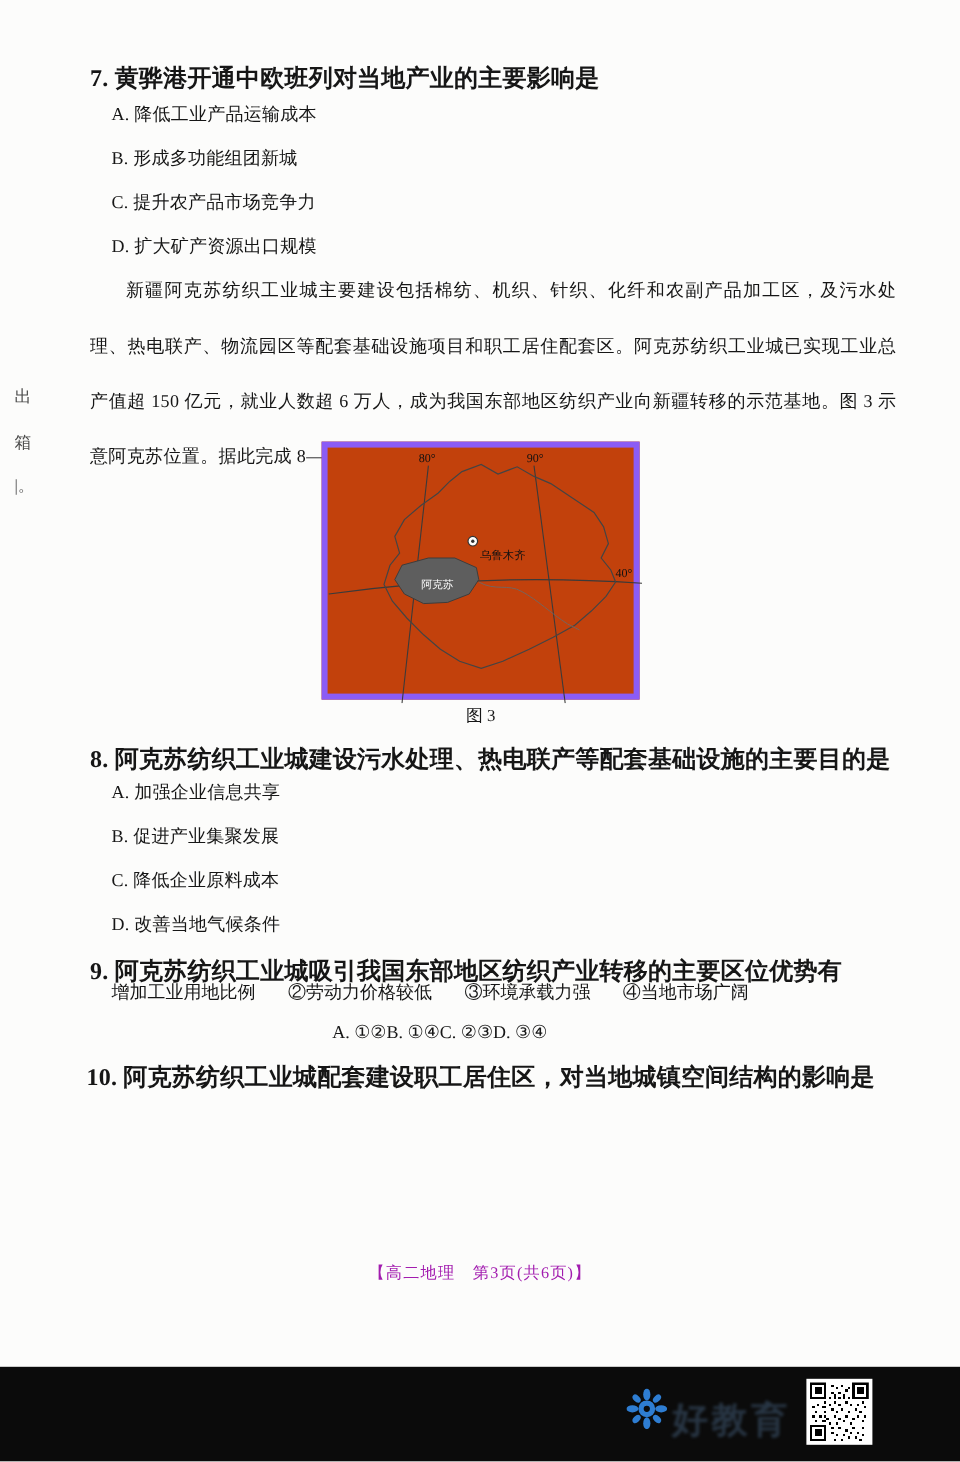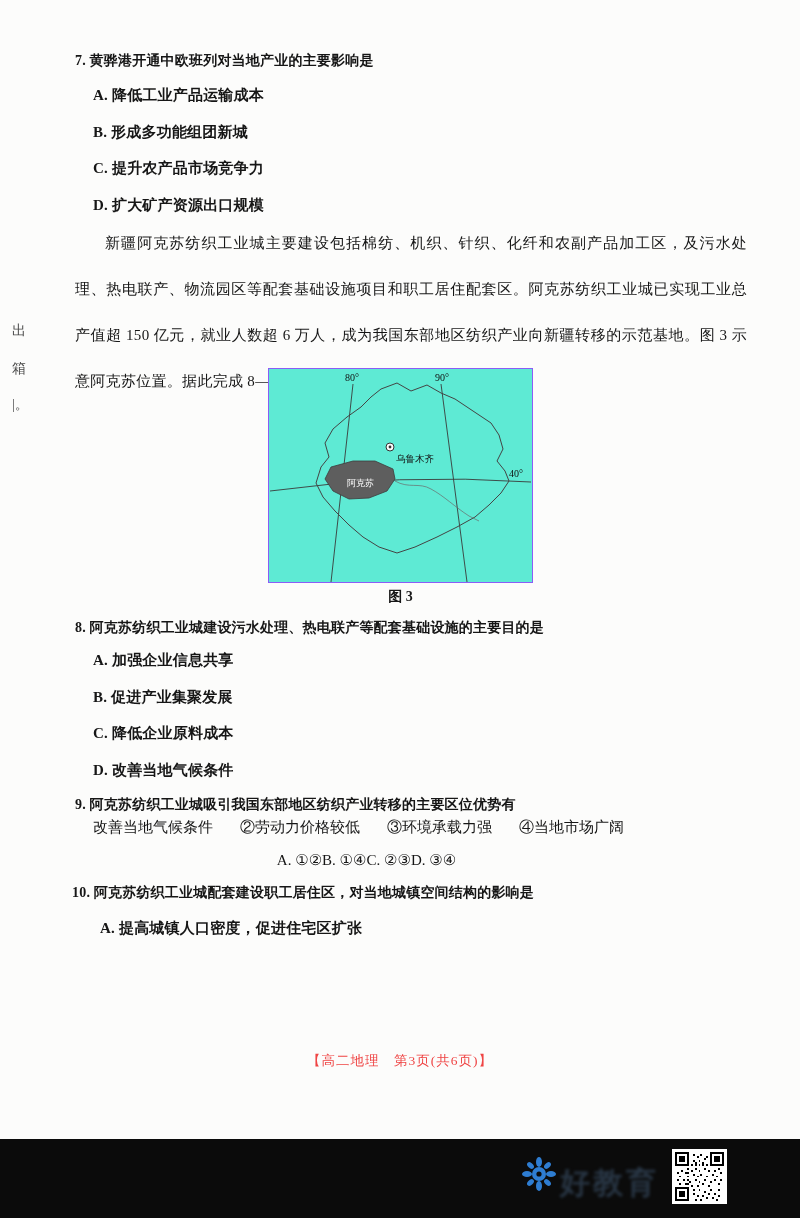--- a/index.html
+++ b/index.html
@@ -5,34 +5,34 @@
   * { margin:0; padding:0; box-sizing:border-box; }
   html,body { width:800px; height:1218px; }
   body {
     position:relative;
     background:#fcfcfb;
     font-family:"Liberation Serif","DejaVu Serif",serif;
     color:#161616;
     overflow:hidden;
   }
   .abs { position:absolute; }
-  .stem { font-size:14px; font-weight:600; letter-spacing:0.2px; white-space:nowrap; }
-  .opt  { font-size:15px;  font-weight:700; letter-spacing:0.2px; white-space:nowrap; }
+  .stem { font-size:20px; font-weight:600; letter-spacing:0.2px; white-space:nowrap; }
+  .opt  { font-size:15px;  font-weight:400; letter-spacing:0.2px; white-space:nowrap; }
   .optcol > div { margin-bottom:17.5px; }
   .passage {
     font-size:15px; line-height:46px; text-align:justify;
     text-indent:2em; letter-spacing:0.3px; font-weight:500;
   }
   .fig-box {
-    border:1px solid #8b5cf6; background:#5eead4;
-  }
-  .fig-caption { font-size:14px; text-align:center; font-weight:700; }
+    border:5px solid #8b5cf6; background:#c2410c;
+  }
+  .fig-caption { font-size:14px; text-align:center; font-weight:400; }
   .q9-items { display:flex; gap:27px; font-size:15px; font-weight:500; white-space:nowrap; }
   .q9-answers { display:flex; justify-content:center; width:547px; font-size:15px; font-weight:500; }
-  .footer { width:800px; text-align:center; font-size:13.5px; color:#ef4444; letter-spacing:1px; }
+  .footer { width:800px; text-align:center; font-size:13.5px; color:#a21caf; letter-spacing:1px; }
   .side-char { position:absolute; left:12px; font-size:14px; color:#4a4a4a; }
   .bottom-bar { left:0; top:1139px; width:800px; height:79px; background:#0b0b0b; }
   .brand-wordmark {
     position:absolute; left:560px; top:1163px;
     font-size:30px; font-weight:bold; letter-spacing:3px;
     color:#2b3a4a; filter:blur(1.4px); opacity:0.9;
     font-family:"Liberation Sans","DejaVu Sans",sans-serif;
   }
   .qr-wrap {
     position:absolute; left:672px; top:1149px; width:55px; height:55px;
@@ -84,35 +84,34 @@
 <div class="abs stem" style="left:75px; top:619px">8. 阿克苏纺织工业城建设污水处理、热电联产等配套基础设施的主要目的是</div>
 <div class="abs optcol" style="left:93px; top:651px">
   <div class="opt">A. 加强企业信息共享</div>
   <div class="opt">B. 促进产业集聚发展</div>
   <div class="opt">C. 降低企业原料成本</div>
   <div class="opt">D. 改善当地气候条件</div>
 </div>
 
 <div class="abs stem" style="left:75px; top:796px">9. 阿克苏纺织工业城吸引我国东部地区纺织产业转移的主要区位优势有</div>
 <div class="abs q9-items" style="left:93px; top:818px">
-  <span>改善当地气候条件</span>
+  <span>增加工业用地比例</span>
   <span>②劳动力价格较低</span>
   <span>③环境承载力强</span>
   <span>④当地市场广阔</span>
 </div>
 <div class="abs q9-answers" style="left:93px; top:851px">
   <span>A. ①②</span>
   <span>B. ①④</span>
   <span>C. ②③</span>
   <span>D. ③④</span>
 </div>
 
 <div class="abs stem" style="left:72px; top:884px">10. 阿克苏纺织工业城配套建设职工居住区，对当地城镇空间结构的影响是</div>
 <div class="abs optcol" style="left:100px; top:919px">
-  <div class="opt" style="margin-bottom:16.5px">A. 提高城镇人口密度，促进住宅区扩张</div>
 </div>
 
 <div class="abs footer" style="top:1052px">【高二地理　第3页(共6页)】</div>
 
 <div class="abs bottom-bar">
   <svg class="abs" style="left:522px; top:18px" width="34" height="34" viewBox="0 0 34 34">
     <g fill="#2e7dd2">
       <circle cx="17" cy="17" r="7"></circle>
       <g>
         <ellipse cx="17" cy="5" rx="3" ry="5"></ellipse>

